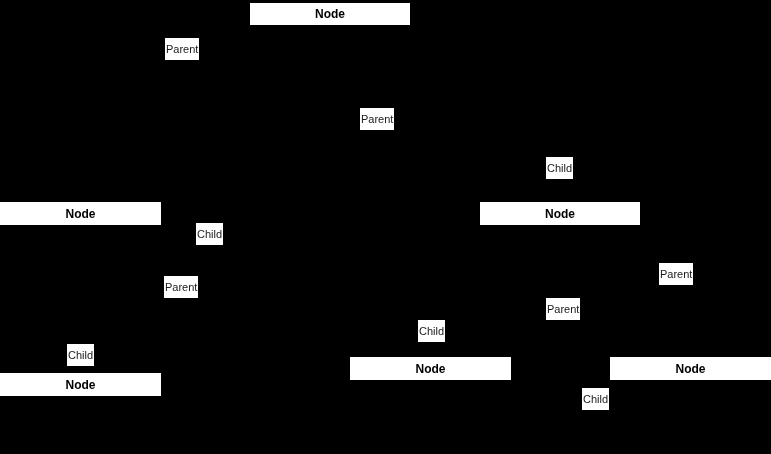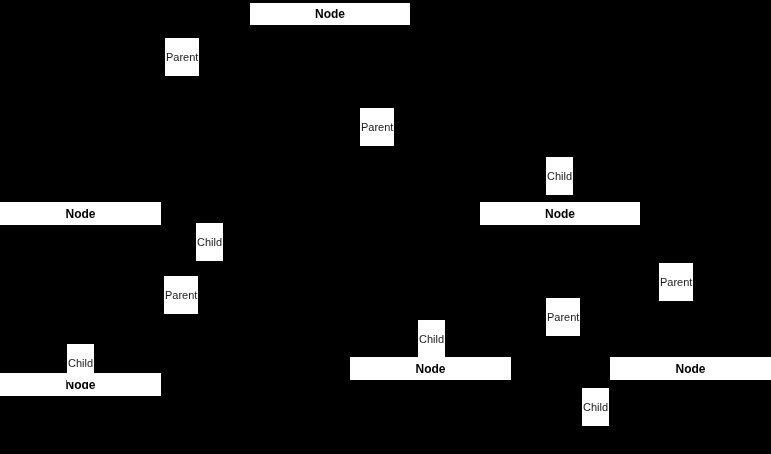--- a/index.html
+++ b/index.html
@@ -27,21 +27,21 @@
     justify-content: center;
     box-sizing: border-box;
     cursor: default;
   }
   .edge-label {
     position: absolute;
     background: var(--label-fill, #ffffff);
     color: var(--label-text, #1a1a1a);
     font-size: 11px;
     line-height: 14px;
-    padding: 12px 1px;
+    padding: 4px 1px;
     white-space: nowrap;
     cursor: default;
   }
 </style>
 </head>
 <body>
 
 <div class="canvas">
 
   <div class="graph-node" style="left: 250px; top: 3px; width: 160px; height: 22px;">Node</div>

